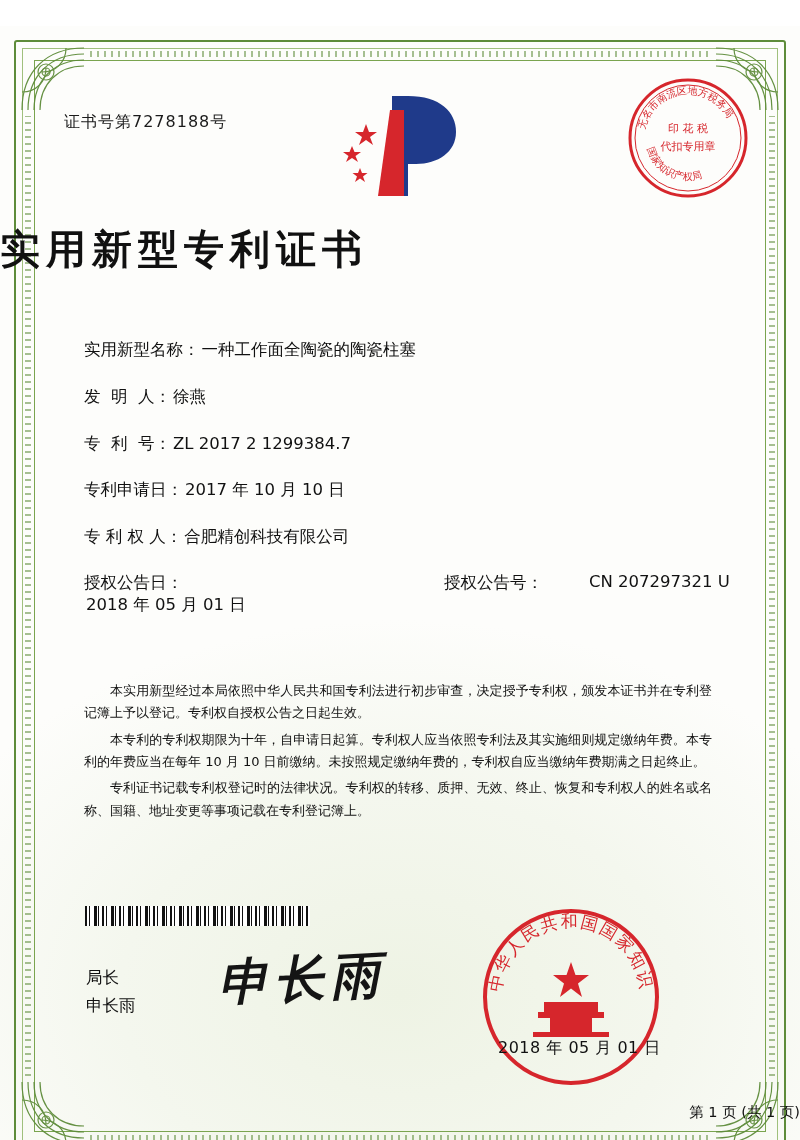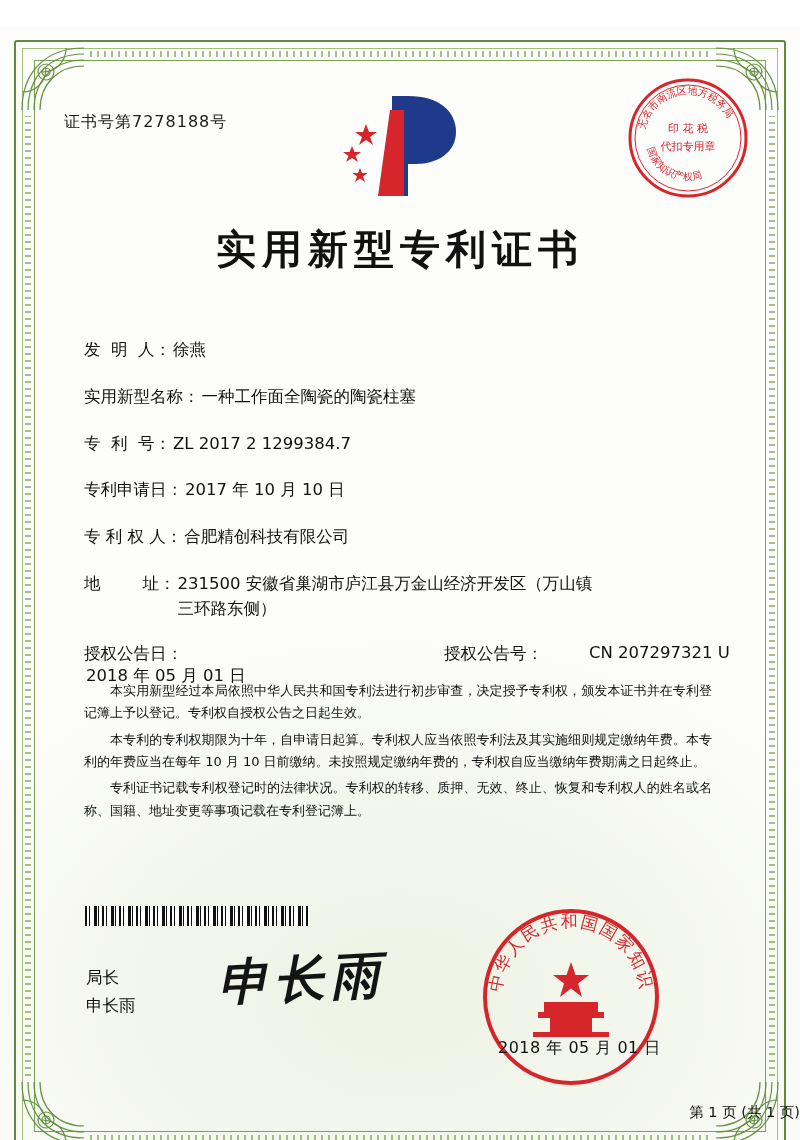--- a/index.html
+++ b/index.html
@@ -82,21 +82,20 @@
     width: 150px; height: 115px;
   }
   .seal-top {
     position: absolute;
     right: 48px; top: 48px;
     width: 128px; height: 128px;
   }
   .title {
     position: absolute;
     left: 0; right: 0; top: 196px;
-    text-align: center;
     font-size: 40px;
     font-weight: bold;
     letter-spacing: 6px;
     color: #111;
     font-family: "DejaVu Sans", "Liberation Sans", sans-serif;
   }
 
   
   .fields {
     position: absolute;
@@ -295,51 +294,44 @@
       <text x="64" y="58" text-anchor="middle" font-size="11" fill="#d6262c" font-family="'DejaVu Sans',sans-serif">印 花 税</text>
       <text x="64" y="76" text-anchor="middle" font-size="11" fill="#d6262c" font-family="'DejaVu Sans',sans-serif">代扣专用章</text>
     </svg>
   </div>
 
   <div class="title">实用新型专利证书</div>
 
   <div class="fields">
 
     <div class="field-row">
+      <span class="field-label">实用新型名称：</span>
+      <span class="field-value">一种工作面全陶瓷的陶瓷柱塞</span>
+    </div>
+
+    <div class="field-row">
       <span class="field-label">发  明  人：</span>
       <span class="field-value">徐燕</span>
     </div>
 
     <div class="field-row">
-      <span class="field-label">实用新型名称：</span>
-      <span class="field-value">一种工作面全陶瓷的陶瓷柱塞</span>
-    </div>
-
-    <div class="field-row">
       <span class="field-label">专  利  号：</span>
       <span class="field-value">ZL 2017 2 1299384.7</span>
     </div>
 
     <div class="field-row">
       <span class="field-label">专利申请日：</span>
       <span class="field-value">2017 年 10 月 10 日</span>
     </div>
 
     <div class="field-row">
       <span class="field-label">专 利 权 人：</span>
       <span class="field-value">合肥精创科技有限公司</span>
     </div>
 
-    <div class="field-row">
-      <span class="field-label">地        址：</span>
-      <span class="field-value">
-        <span>231500 安徽省巢湖市庐江县万金山经济开发区（万山镇</span>
-        <span class="line2">三环路东侧）</span>
-      </span>
-    </div>
 
     <div class="row-split">
       <span class="split-left">
         <span class="field-label">授权公告日：</span>
         <span class="field-value">2018 年 05 月 01 日</span>
       </span>
       <span class="split-right">
         <span class="field-label">授权公告号：</span>
         <span class="field-value">CN 207297321 U</span>
       </span>

